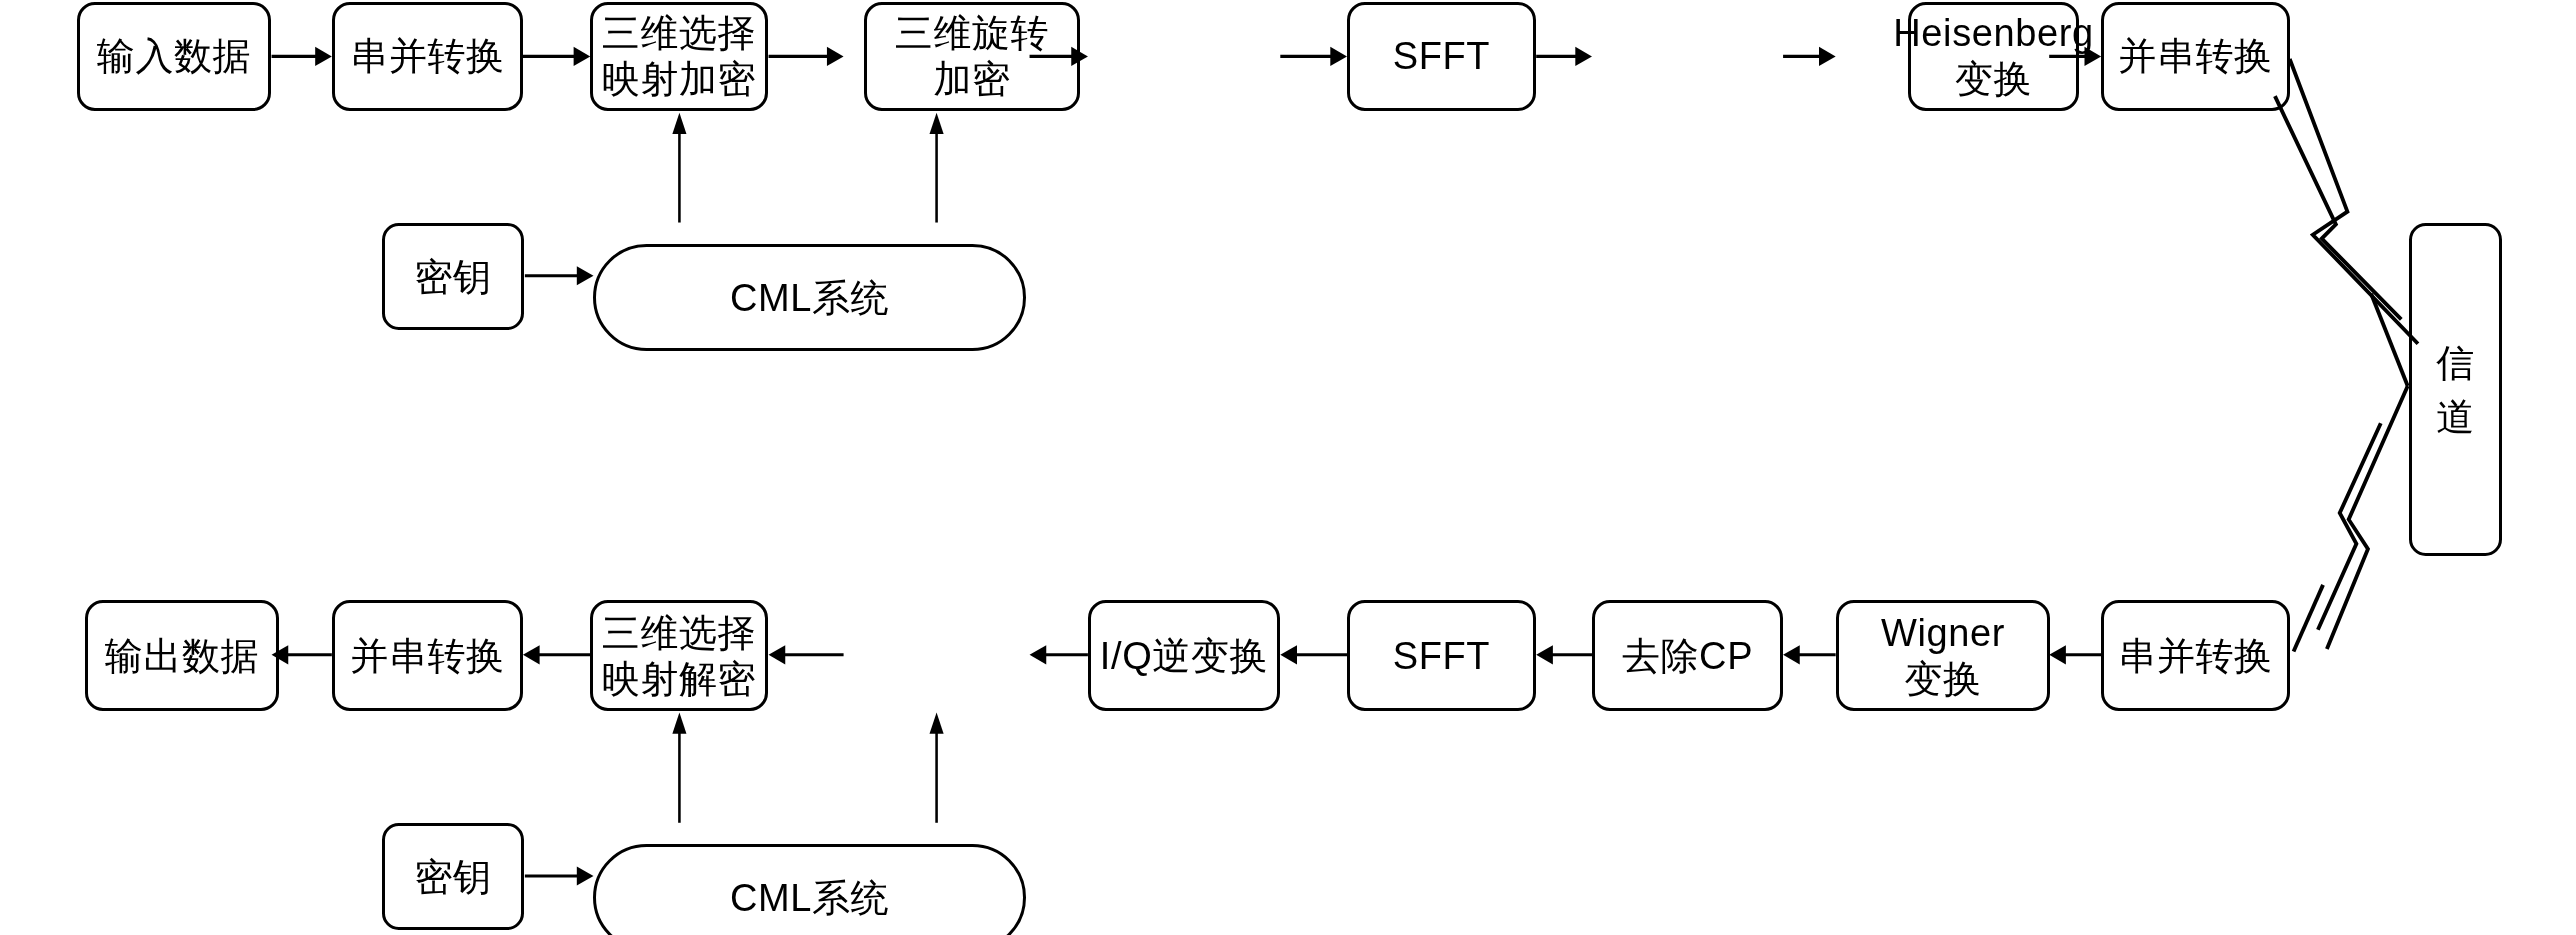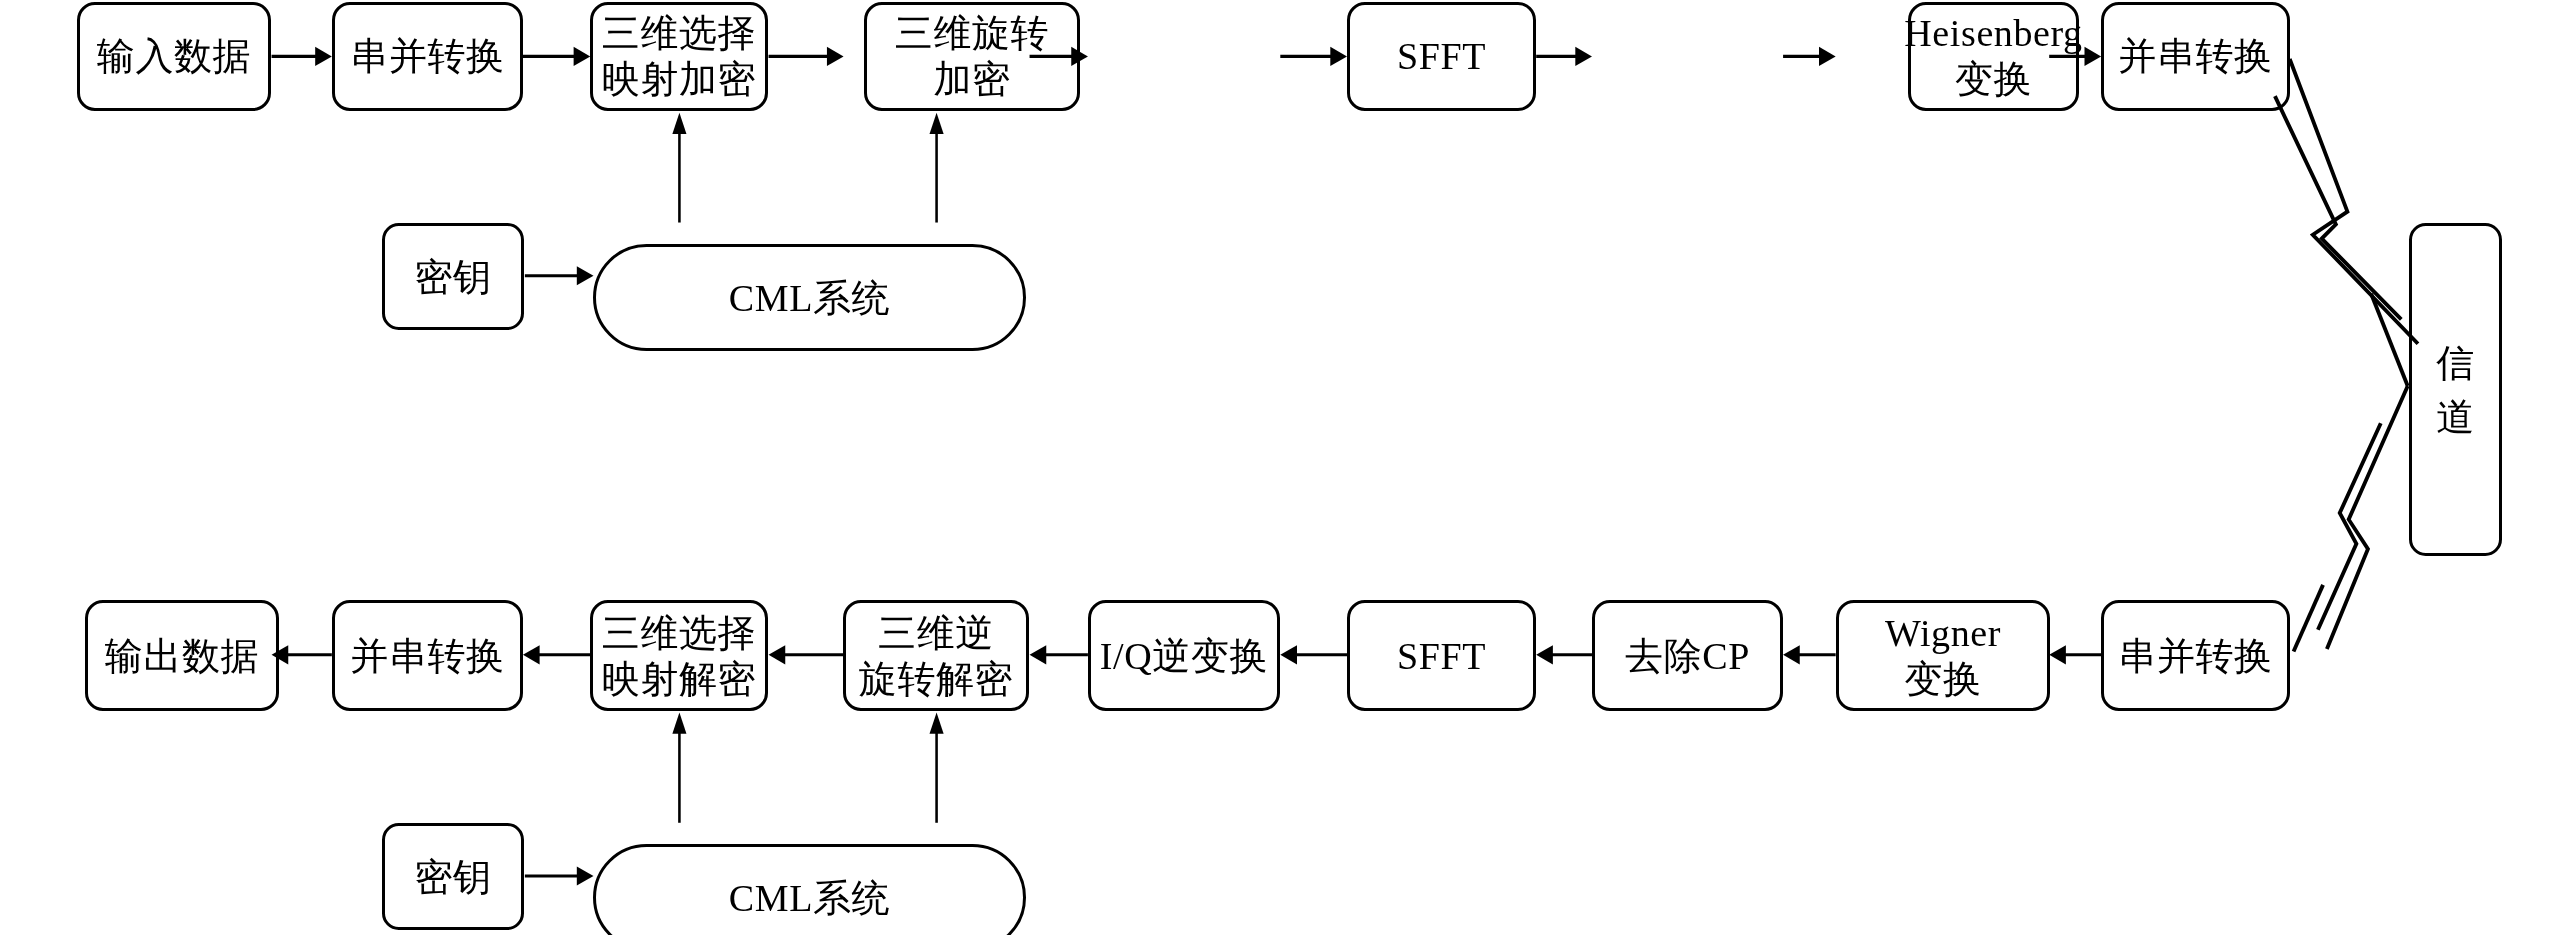--- a/index.html
+++ b/index.html
@@ -1,20 +1,20 @@
 <!DOCTYPE html>
 <html style="font-size:10.3px"><head>
 <meta charset="utf-8">
 <style>
   html,body{margin:0;padding:0;background:#ffffff;}
   #canvas{
     position:relative;
     width:2576px;height:935px;
     background:#ffffff;
-    font-family:Liberation Serif, serif;
+    font-family:Liberation Sans, sans-serif;
     color:#000;
     overflow:hidden;
   }
   .box{
     position:absolute;
     box-sizing:border-box;
     border:3.2px solid #000;
     border-radius:18px;
     background:#ffffff;
     display:flex;align-items:center;justify-content:center;
@@ -76,24 +76,20 @@
 
   <div class="box" style="left:85px;top:600px;width:194px;height:111px">
       <span class="label">输出数据</span>
     </div>
   <div class="box" style="left:332px;top:600px;width:191px;height:111px">
       <span class="label">并串转换</span>
     </div>
   <div class="box" style="left:590px;top:600px;width:178px;height:111px">
       <span class="label">三维选择
 映射解密</span>
-    </div>
-  <div class="box" style="left:843px;top:600px;width:186px;height:111px">
-      <span class="label">三维逆
-旋转解密</span>
     </div>
   <div class="box" style="left:1088px;top:600px;width:192px;height:111px">
       <span class="label">I/Q逆变换</span>
     </div>
   <div class="box" style="left:1347px;top:600px;width:189px;height:111px">
       <span class="label">SFFT</span>
     </div>
   <div class="box" style="left:1592px;top:600px;width:191px;height:111px">
       <span class="label">去除CP</span>
     </div>

